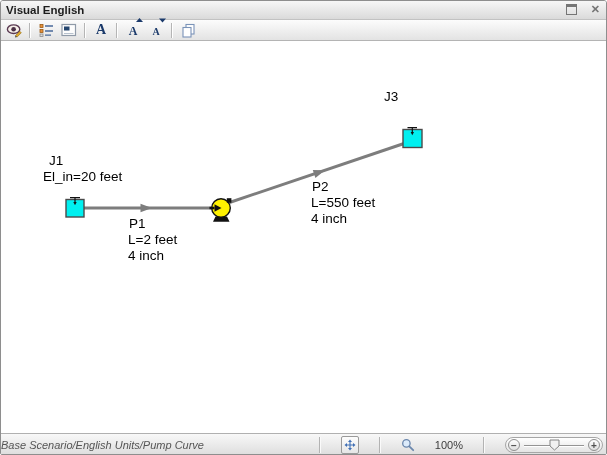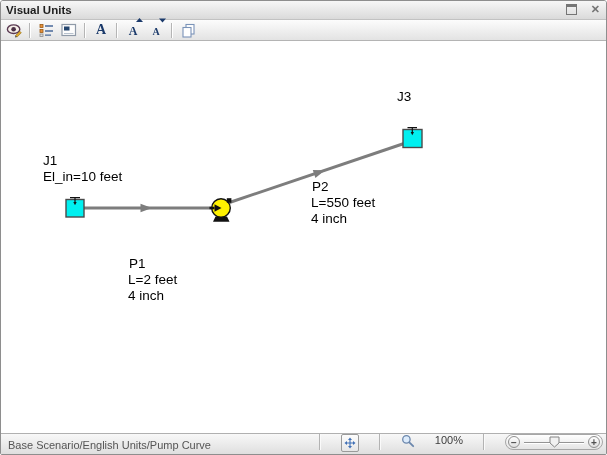--- a/index.html
+++ b/index.html
@@ -29,29 +29,29 @@
   .a-main{font-family:"Liberation Serif",serif;font-weight:bold;font-size:14px;color:#1b3a6b;line-height:14px;}
   .a-wrap{position:relative;display:inline-block;}
   .a-mid{font-family:"Liberation Serif",serif;font-weight:bold;font-size:12px;color:#1b3a6b;line-height:12px;}
   .a-sm{font-family:"Liberation Serif",serif;font-weight:bold;font-size:10px;color:#1b3a6b;line-height:10px;}
   .caret{position:absolute;top:-3px;right:-6px;}
   
   .canvas{position:relative;height:392px;background:#ffffff;overflow:hidden;}
   .canvas svg.diagram{position:absolute;left:0;top:0;}
   .lbl{position:absolute;font-size:13.5px;line-height:16px;color:#000;white-space:nowrap;}
   .lbl span{display:block;}
-  .ind1{margin-left:1px;} .ind6{} .ind13{margin-left:13px;}
+  .ind1{margin-left:1px;} .ind6{margin-left:6px;} .ind13{}
   
   .statusbar{
     height:22px;display:flex;align-items:center;
     background:linear-gradient(#f8f8f8,#dcdcdc);
     border-top:1px solid #b0b0b0;position:relative;font-size:11px;color:#555;
   }
-  .status-text{padding-left:7px;}
-  .status-right{position:absolute;right:3px;top:0;height:22px;display:flex;gap:20px;}
+  .status-text{padding-left:0;font-style:italic;}
+  .status-right{position:absolute;right:3px;top:0;height:22px;display:flex;align-items:center;gap:20px;}
   .vsep{width:1px;height:16px;background:#b3b3b3;border-right:1px solid #fafafa;}
   .fitbtn{width:16px;height:16px;border:1px solid #9a9a9a;border-radius:2px;
     background:linear-gradient(#fdfdfd,#e6e6e6);display:flex;align-items:center;justify-content:center;}
   .zoomlabel{color:#3c3c3c;font-size:11px;}
   .zoom-pill{
     box-sizing:border-box;width:98px;height:16px;border:1px solid #a6a6a6;border-radius:8px;
     background:linear-gradient(#ffffff,#e4e4e4);display:flex;align-items:center;
     padding:0 2px;gap:3px;
   }
   .zbtn{
@@ -62,21 +62,21 @@
   .ztrack{position:relative;flex:1;height:12px;}
   .ztrack .line{position:absolute;left:1px;right:1px;top:6px;height:1px;background:#949494;border-bottom:1px solid #ffffff;}
   .zthumb{position:absolute;left:26px;top:0;}
 </style>
 </head>
 <body>
 
 <div class="window">
 
   <div class="titlebar">
-    <span class="title">Visual Units</span>
+    <span class="title">Visual English</span>
     <div class="winbtns">
       <span class="btn-restore"></span>
       <span class="btn-close">✕</span>
     </div>
   </div>
 
   <div class="toolbar">
     <div class="tbtn">
       <svg width="17" height="15" viewBox="0 0 17 15">
         <ellipse cx="7.6" cy="6.2" rx="6.2" ry="4.3" fill="#f6efe9" stroke="#5a3a52" stroke-width="1.4"></ellipse>
@@ -155,27 +155,27 @@
 
       <g>
         <rect x="402" y="88.5" width="19" height="18" stroke="#4a4a4a" stroke-width="1.4" fill="#00F0F0"></rect>
         <path d="M406.5 86.6 H416 M411.3 86.6 V91.6" stroke="#111" stroke-width="1.2" fill="none"></path>
         <polygon points="409.6,91 413,91 411.3,94.2" fill="#111"></polygon>
       </g>
     </svg>
 
     <div class="lbl" style="left:42px;top:112px;">
       <span class="ind6">J1</span>
-      <span>El_in=10 feet</span>
+      <span>El_in=20 feet</span>
     </div>
     <div class="lbl" style="left:383px;top:48px;">
       <span class="ind13">J3</span>
     </div>
 
-    <div class="lbl" style="left:127px;top:175px;margin-top:40px;">
+    <div class="lbl" style="left:127px;top:175px;">
       <span class="ind1">P1</span>
       <span>L=2 feet</span>
       <span>4 inch</span>
     </div>
     <div class="lbl" style="left:310px;top:138px;">
       <span class="ind1">P2</span>
       <span>L=550 feet</span>
       <span>4 inch</span>
     </div>
   </div>

